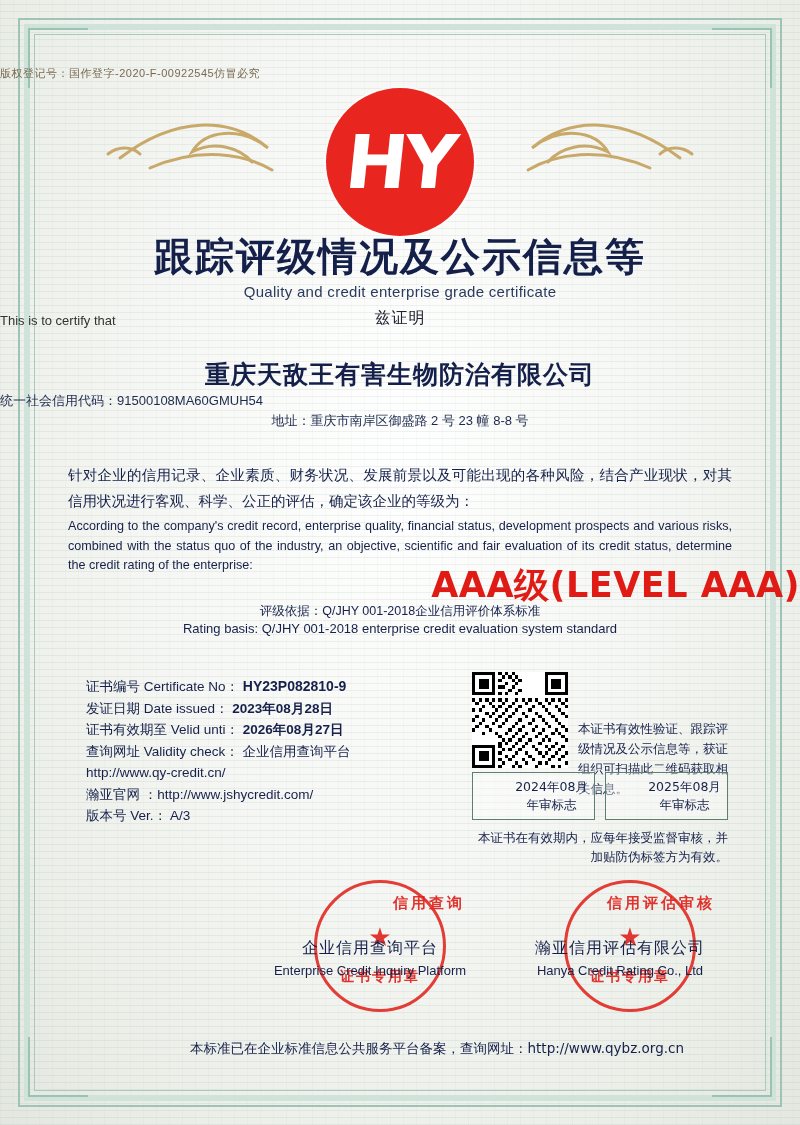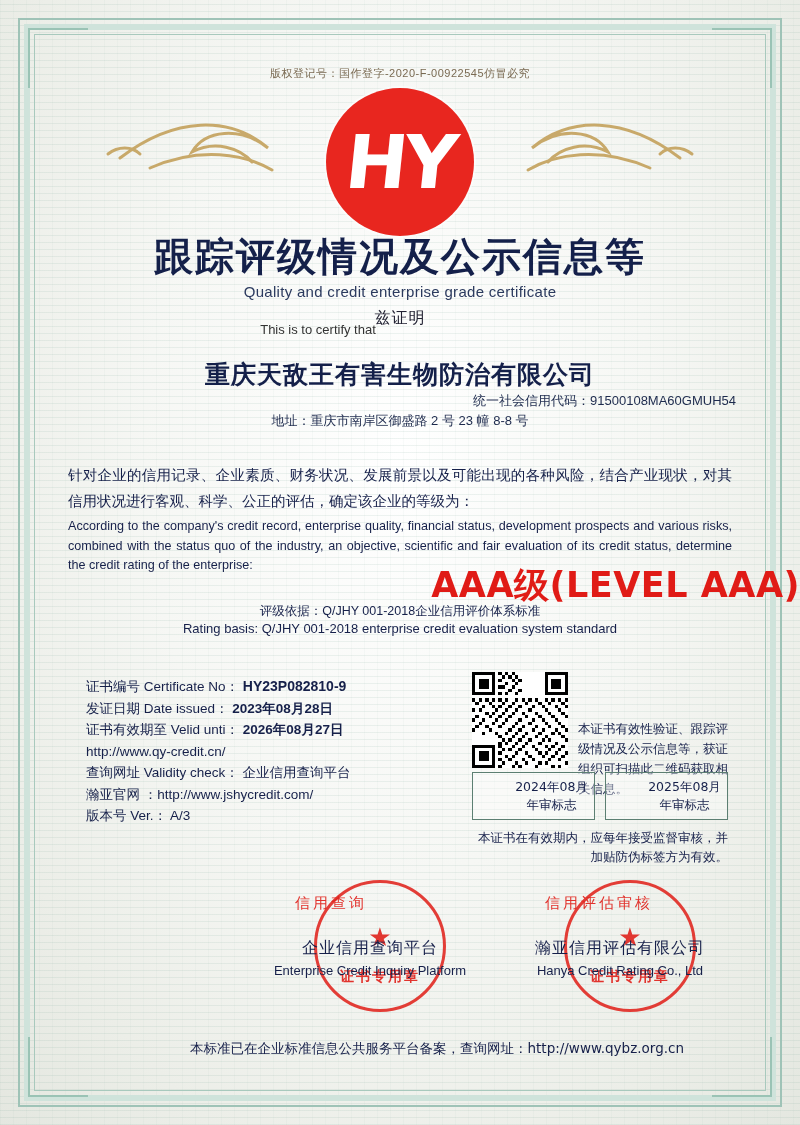--- a/index.html
+++ b/index.html
@@ -40,21 +40,21 @@
     position:absolute;width:58px;height:58px;border:2px solid #7fb3a2;opacity:.65;
   }
   .corner.tl{left:28px;top:28px;border-right:none;border-bottom:none;}
   .corner.tr{right:28px;top:28px;border-left:none;border-bottom:none;}
   .corner.bl{left:28px;bottom:28px;border-right:none;border-top:none;}
   .corner.br{right:28px;bottom:28px;border-left:none;border-top:none;}
 
   .content{position:absolute;left:0;top:0;width:800px;height:1125px;}
 
   .copyright{
-    position:absolute;top:66px;left:0;width:800px;text-align:center;
+    position:absolute;top:66px;left:0;width:800px;text-align:left;
     font-size:11px;color:#7a6a52;letter-spacing:.5px;
   }
   .flourish{
     position:absolute;top:96px;left:0;width:800px;height:110px;
   }
   .logo{
     position:absolute;left:50%;top:88px;transform:translateX(-50%);
     width:148px;height:148px;border-radius:50%;
     background:#e8261f;
     display:flex;align-items:center;justify-content:center;
@@ -75,30 +75,30 @@
   .title-en{
     position:absolute;top:283px;left:0;width:800px;text-align:center;
     font-size:15px;color:#2b3a5e;letter-spacing:.3px;
   }
   .certify-cn{
     position:absolute;top:308px;left:0;width:800px;text-align:center;
     font-size:16px;color:#223;letter-spacing:1px;
     font-family:"DejaVu Sans", sans-serif;
   }
   .certify-en{
-    position:absolute;top:322px;left:0;width:636px;text-align:center;
+    position:absolute;top:313px;left:0;width:636px;text-align:left;
     font-size:13px;color:#333;
   }
   .company{
     position:absolute;top:358px;left:0;width:800px;text-align:center;
     font-size:25px;font-weight:bold;color:#14204a;letter-spacing:1px;
     font-family:"DejaVu Sans", sans-serif;
   }
   .code{
-    position:absolute;top:392px;left:0;width:736px;text-align:right;
+    position:absolute;top:392px;left:0;width:736px;text-align:left;
     font-size:13px;color:#1d2a4d;
   }
   .addr{
     position:absolute;top:412px;left:0;width:800px;text-align:center;
     font-size:13px;color:#1d2a4d;
   }
 
   .para-cn{
     position:absolute;top:462px;left:68px;width:664px;
     font-size:14.5px;color:#16204a;line-height:26px;text-align:justify;
@@ -173,22 +173,22 @@
   .seal-ring{
     position:absolute;left:50%;top:0;transform:translateX(-50%);
     width:126px;height:126px;border-radius:50%;
     border:3px solid #e0231d;opacity:.88;
   }
   .seal-star{
     position:absolute;left:50%;top:44px;transform:translateX(-50%);
     color:#e0231d;font-size:26px;line-height:26px;opacity:.9;
   }
   .seal-text-top{
-    position:absolute;left:0;top:14px;width:170px;text-align:left;
-    color:#e0231d;font-size:15px;font-weight:normal;letter-spacing:3px;
+    position:absolute;left:0;top:14px;width:170px;text-align:right;
+    color:#e0231d;font-size:15px;font-weight:bold;letter-spacing:3px;
     font-family:"DejaVu Sans", sans-serif;opacity:.92;
   }
   .seal-text-bottom{
     position:absolute;left:0;top:88px;width:170px;text-align:center;
     color:#e0231d;font-size:14px;font-weight:bold;letter-spacing:2px;
     font-family:"DejaVu Sans", sans-serif;opacity:.92;
   }
 
   .org{
     position:absolute;top:938px;width:300px;text-align:center;
@@ -262,26 +262,26 @@
         <span class="lbl-cn">发证日期</span>
         <span>Date issued：</span>
         <span class="val">2023年08月28日</span>
       </div>
       <div class="row">
         <span class="lbl-cn">证书有效期至</span>
         <span>Velid unti：</span>
         <span class="val">2026年08月27日</span>
       </div>
       <div class="row">
-        <span>http://www.qy-credit.cn/</span>
-      </div>
-      <div class="row">
         <span class="lbl-cn">查询网址</span>
         <span>Validity check：</span>
         <span>企业信用查询平台</span>
+      </div>
+      <div class="row">
+        <span>http://www.qy-credit.cn/</span>
       </div>
       <div class="row">
         <span class="lbl-cn">瀚亚官网</span>
         <span>：http://www.jshycredit.com/</span>
       </div>
       <div class="row">
         <span class="lbl-cn">版本号</span>
         <span>Ver.：</span>
         <span>A/3</span>
       </div>

